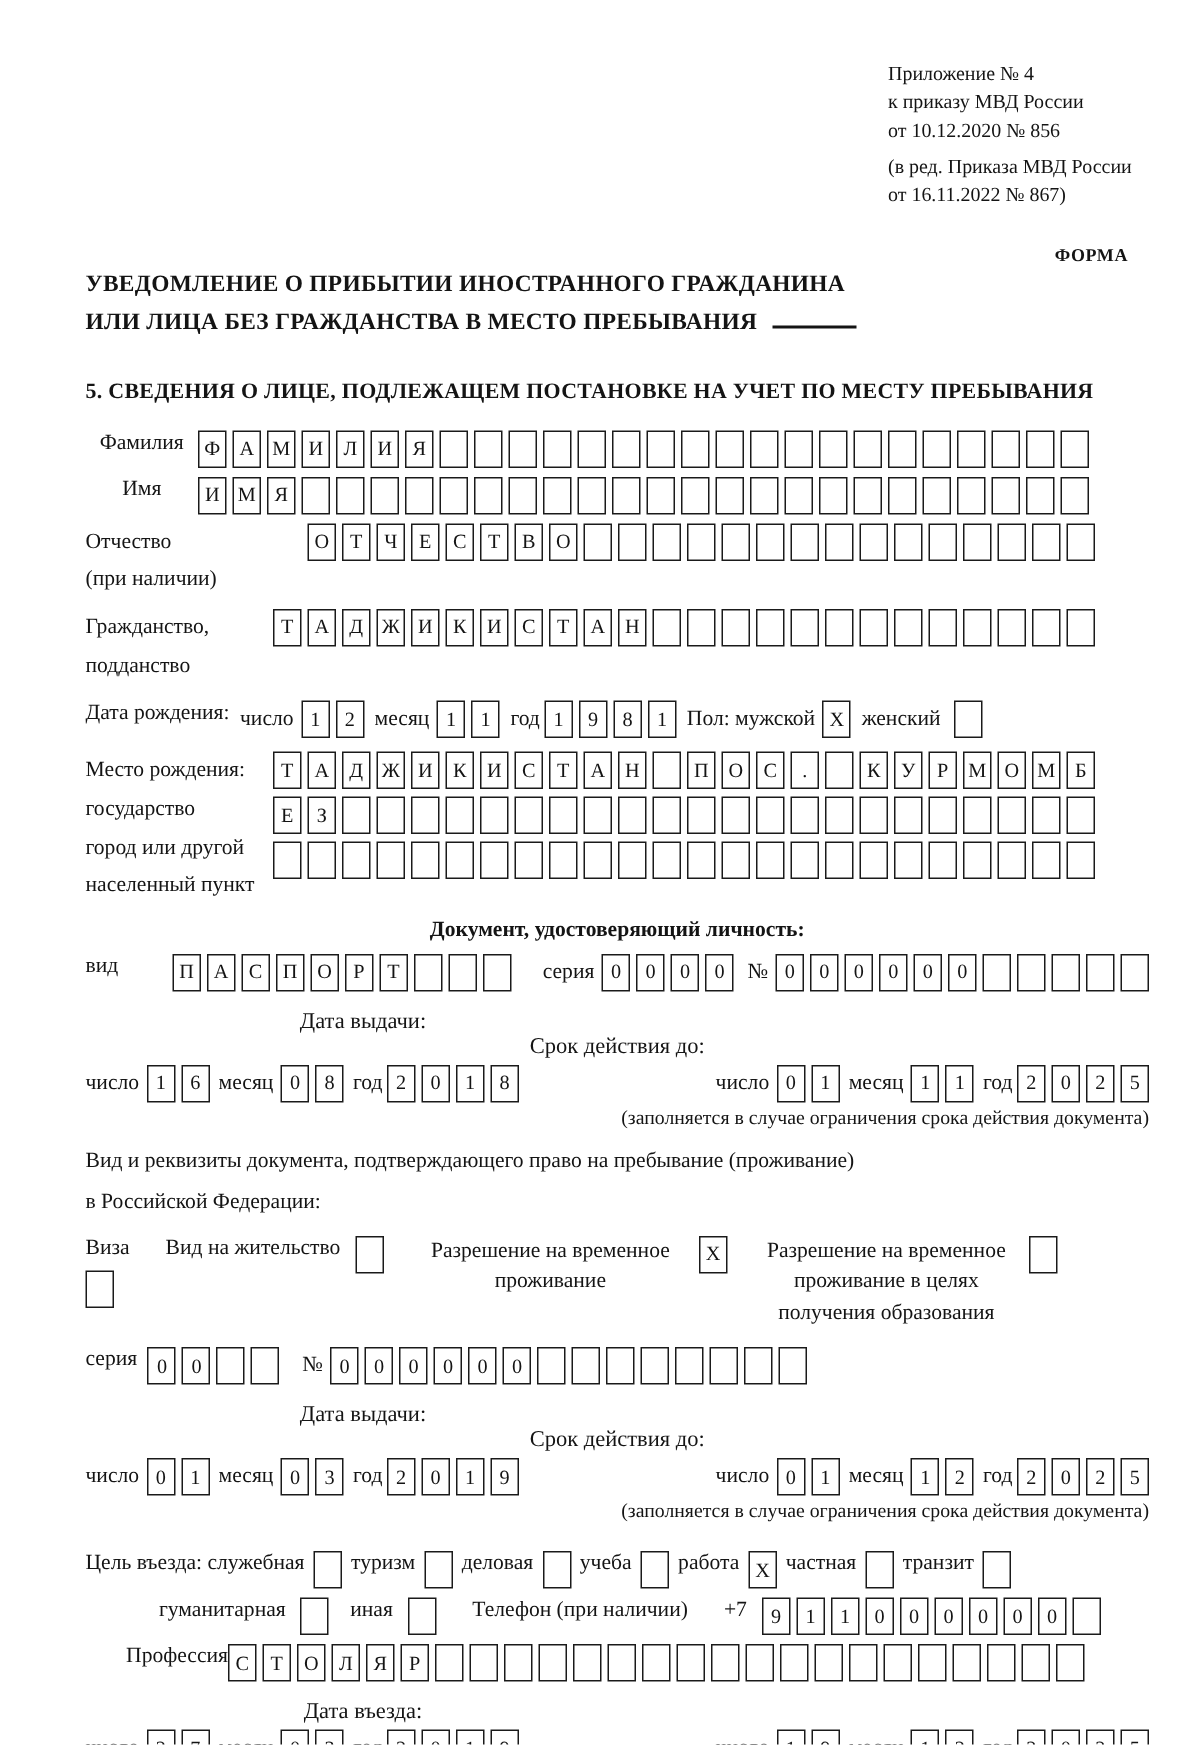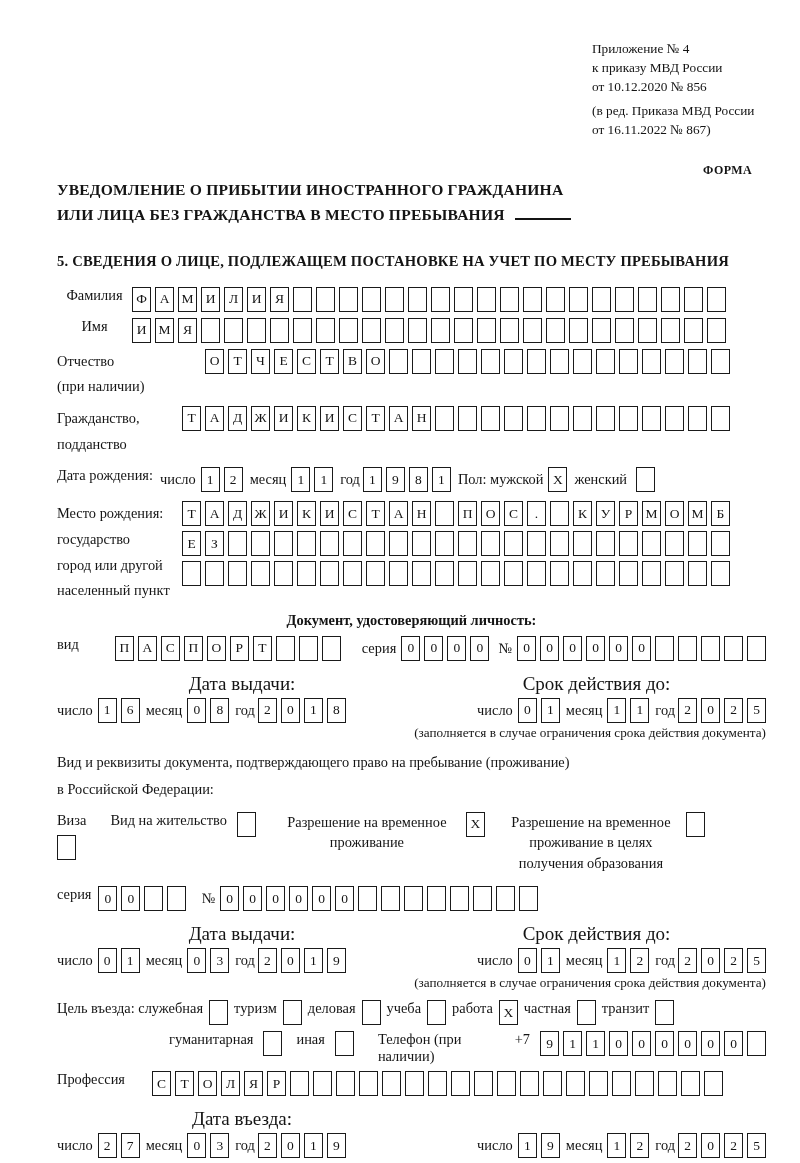--- a/index.html
+++ b/index.html
@@ -21,21 +21,21 @@
         justify-content:center;font-size:13.5px;flex:none;background:#fff;}
   .cells{display:flex;gap:4px;flex:none;}
   .row{display:flex;align-items:flex-start;margin-bottom:6px;font-size:14.4px;}
   .lbl{flex:none;}
   .w75{width:75px;text-align:center;} .w148{width:148px;} .w125{width:125px;font-family:Liberation Serif, serif;} .w95{width:95px;}
   .g{display:flex;align-items:center;gap:5px;flex:none;}
   .inline{display:flex;align-items:flex-start;gap:7px;font-size:14.4px;margin-bottom:6px;}
   .stack{display:flex;flex-direction:column;gap:5px;}
   .lh{line-height:1.78;}
   .doch{text-align:center;font-weight:bold;font-size:14.4px;margin:8px 0 7px;}
-  .dh{display:flex;font-size:19px;margin-top:12px;}
+  .dh{display:flex;font-size:15px;margin-top:12px;flex-direction:column;}
   .dh .l{width:370px;text-align:center;} .dh .r{flex:1;text-align:center;}
   .dr{display:flex;align-items:center;margin-top:3px;font-size:14.4px;}
   .dr .l{width:370px;display:flex;gap:6px;align-items:center;}
   .dr .r{display:flex;gap:6px;align-items:center;padding-left:52px;}
   .note{text-align:right;font-size:13.2px;margin-top:2px;}
   .plain{font-size:14.4px;line-height:1.9;}
   .cbrow{display:flex;align-items:flex-start;margin-top:8px;margin-bottom:10px;font-size:14.4px;}
   .cbrow .g{align-items:flex-start;}
   .ctr{text-align:center;line-height:1.45;}
 </style>
@@ -527,21 +527,21 @@
           <span class="cell">2</span>
           <span class="cell">0</span>
           <span class="cell">2</span>
           <span class="cell">5</span>
         </span>
       </span>
   </span>
 </div>
 <div class="note">(заполняется в случае ограничения срока действия документа)</div>
 
-<div class="inline" style="margin-top:9px;gap:6px;">
+<div class="inline" style="margin-top:19px;gap:6px;">
   <span>Цель въезда: служебная</span>
   <span class="cells">
       <span class="cell"></span>
     </span>
   <span>туризм</span>
   <span class="cells">
       <span class="cell"></span>
     </span>
   <span>деловая</span>
   <span class="cells">
@@ -557,21 +557,21 @@
     </span>
   <span>частная</span>
   <span class="cells">
       <span class="cell"></span>
     </span>
   <span>транзит</span>
   <span class="cells">
       <span class="cell"></span>
     </span>
 </div>
-<div class="inline" style="margin-left:112px;gap:10px;">
+<div class="inline" style="margin-left:49px;gap:10px;">
   <span>гуманитарная</span>
   <span class="cells">
       <span class="cell"></span>
     </span>
   <span style="margin-left:4px;">иная</span>
   <span class="cells">
       <span class="cell"></span>
     </span>
   <span style="margin-left:14px;">Телефон (при наличии)</span>
   <span style="margin-left:14px;">+7</span>
@@ -582,21 +582,21 @@
       <span class="cell">0</span>
       <span class="cell">0</span>
       <span class="cell">0</span>
       <span class="cell">0</span>
       <span class="cell">0</span>
       <span class="cell">0</span>
       <span class="cell"></span>
     </span>
 </div>
 
-<div class="row" style="margin-top:3px;">
+<div class="row" style="margin-top:3px;text-align:right;">
   <span class="lbl w95">Профессия</span>
   <span class="cells">
       <span class="cell">С</span>
       <span class="cell">Т</span>
       <span class="cell">О</span>
       <span class="cell">Л</span>
       <span class="cell">Я</span>
       <span class="cell">Р</span>
       <span class="cell"></span>
       <span class="cell"></span>

